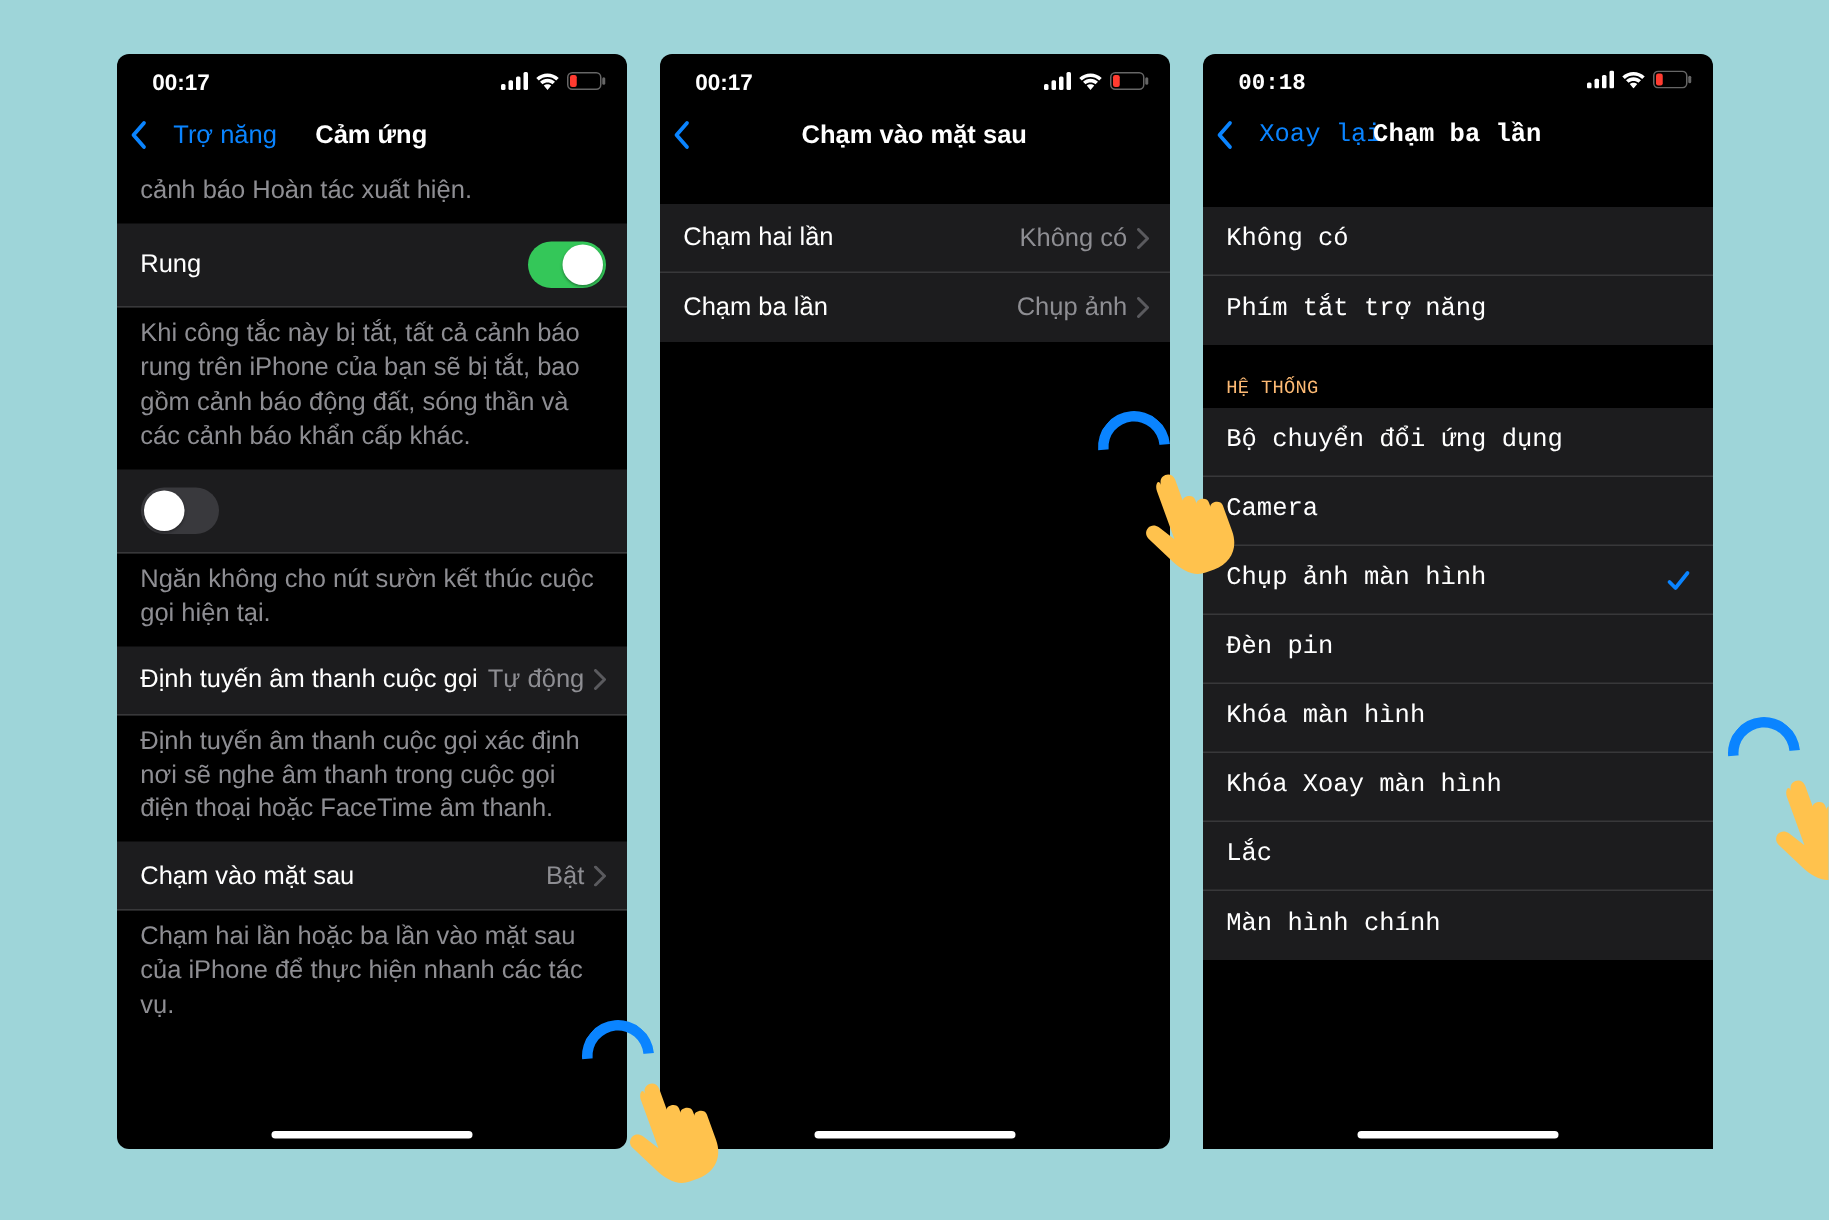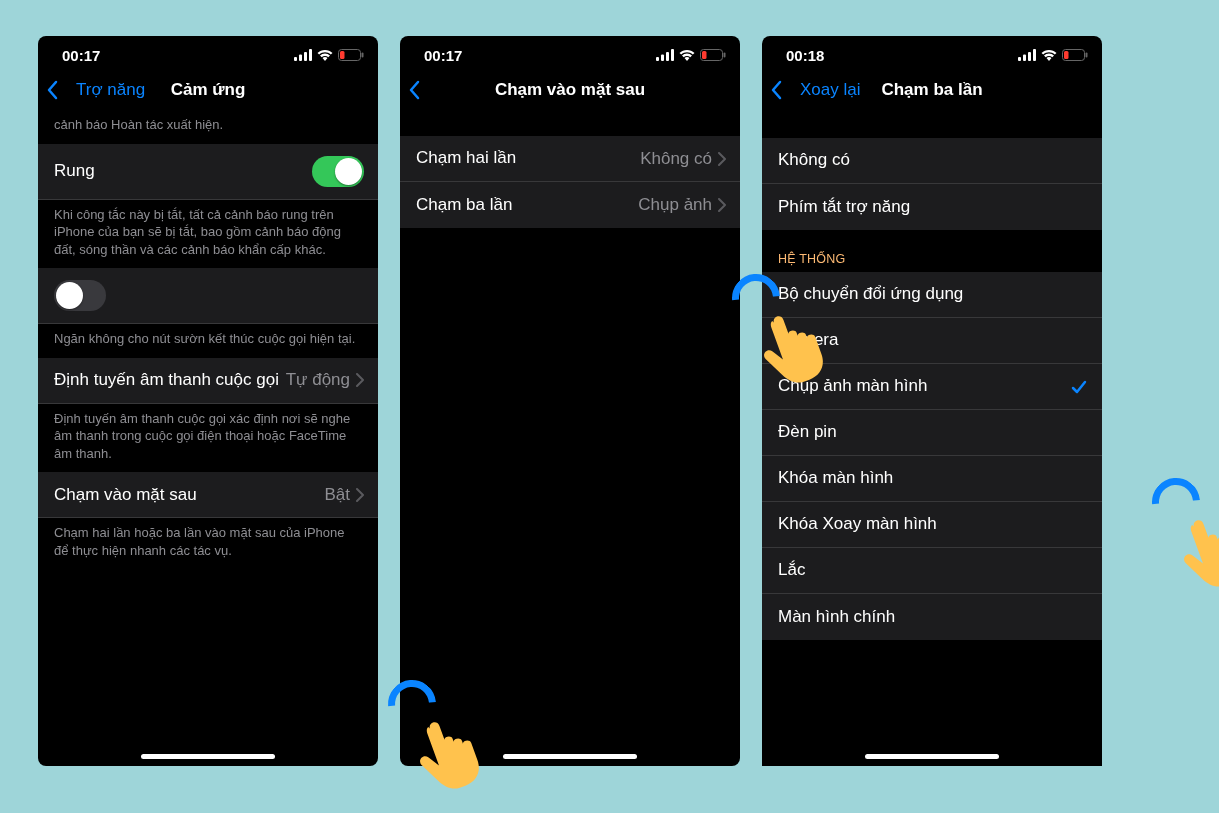--- a/index.html
+++ b/index.html
@@ -8,33 +8,34 @@
     font-family: -apple-system, "Helvetica Neue", Arial, sans-serif;
     width: 1219px;
     height: 813px;
     overflow: hidden;
     position: relative;
   }
   .stage {
     display: flex;
     gap: 22px;
     padding: 36px 38px;
+    justify-content: center;
   }
   .phone {
     width: 340px;
     height: 730px;
     background: #000;
     border-radius: 8px;
     overflow: hidden;
     position: relative;
     color: #fff;
     display: flex;
     flex-direction: column;
   }
-  .phone3 { border-radius: 8px 8px 0 0; }
+  .phone3 { border-radius: 8px 8px 0 0; font-family: Liberation Mono, monospace; }
   
   .status {
     height: 30px;
     display: flex;
     align-items: flex-end;
     padding: 0 14px 2px 24px;
     font-size: 15px;
     font-weight: 600;
   }
   .status .time { flex: 0 0 auto; }
@@ -60,21 +61,21 @@
     left: 0; right: 0;
     text-align: center;
     font-size: 17px;
     font-weight: 600;
     pointer-events: none;
   }
   .nav .back svg { width: 12px; height: 20px; }
   
   .scroll { flex: 1; overflow: hidden; }
   .desc {
-    font-size: 13px;
+    font-size: 17px;
     color: #8e8e93;
     padding: 6px 16px 10px;
     line-height: 1.35;
   }
   .cell {
     background: #1c1c1e;
     padding: 12px 14px 12px 16px;
     display: flex;
     align-items: center;
     min-height: 46px;

